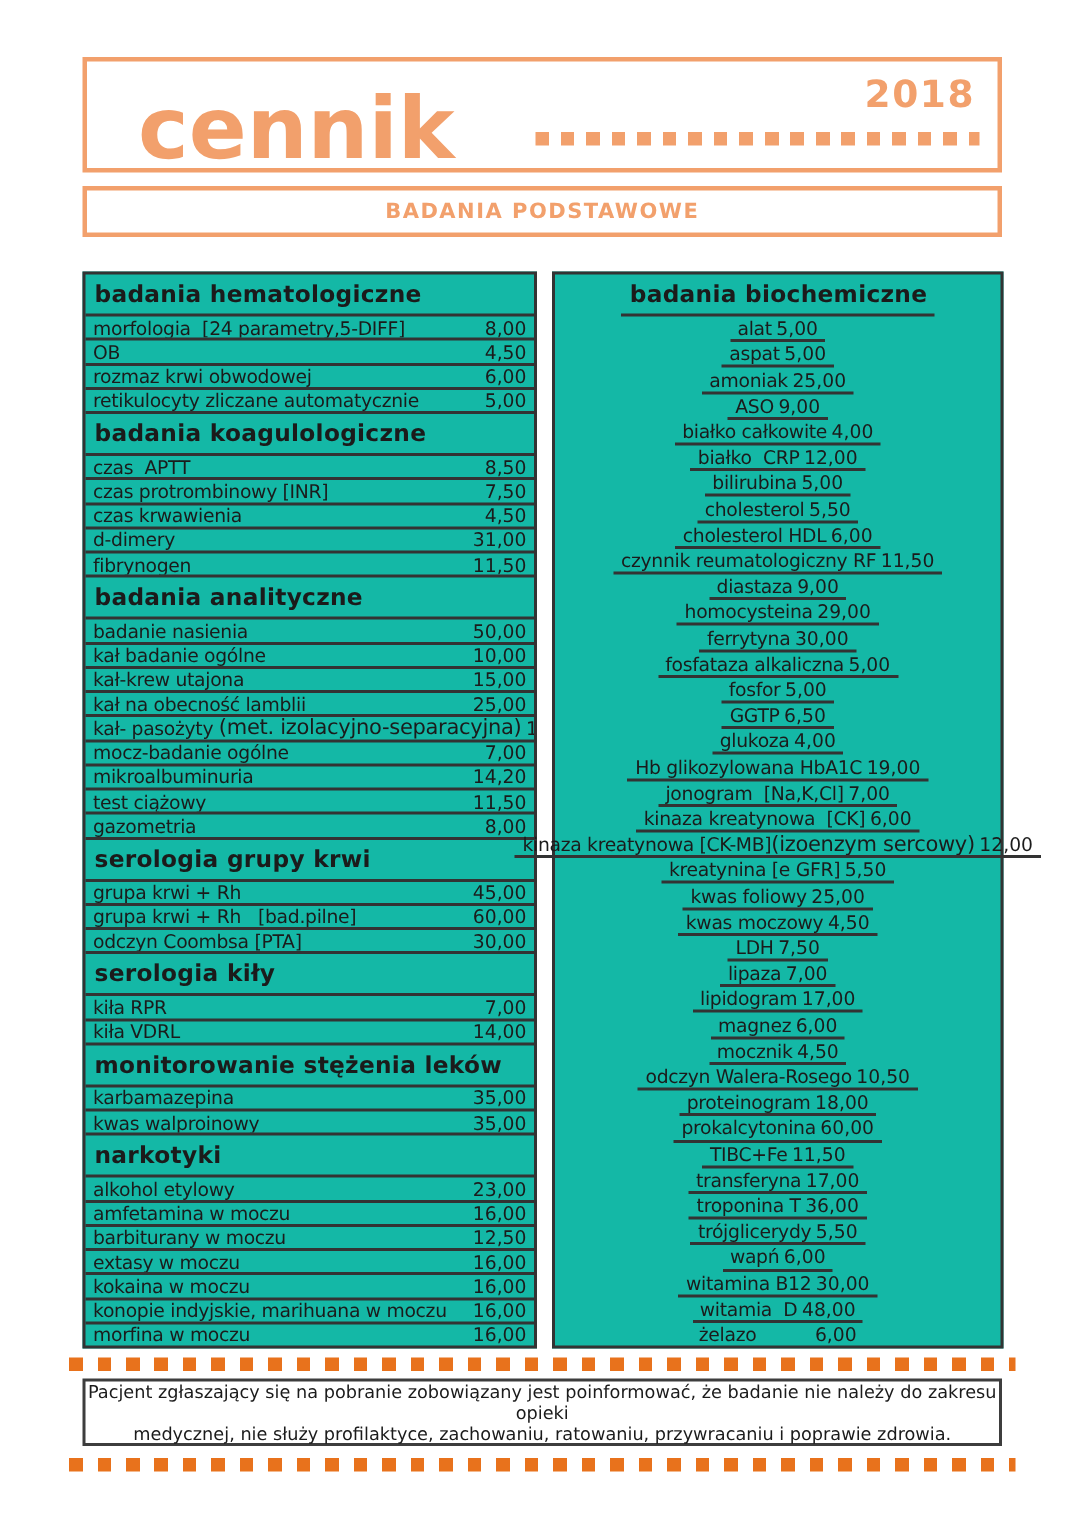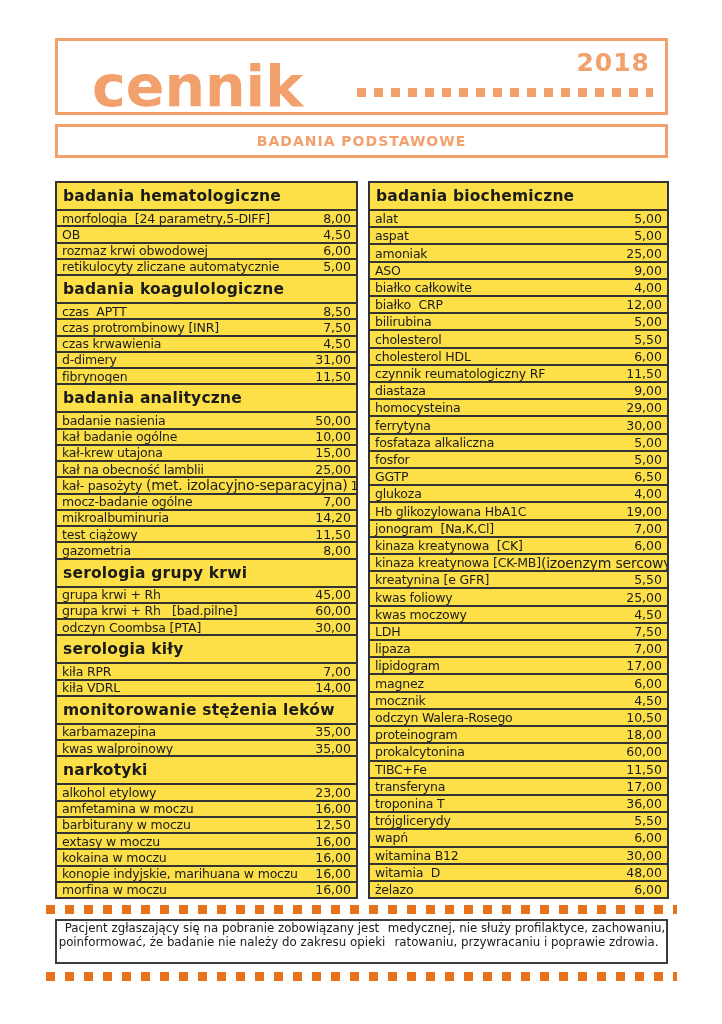--- a/index.html
+++ b/index.html
@@ -31,43 +31,43 @@
     position:absolute;top:7px;right:15px;font-size:25px;color:var(--peach);letter-spacing:1px;font-weight:bold;
   }
   .banner-box{
     position:absolute;left:55px;top:124px;width:613px;height:34px;
     border:3px solid var(--peach);box-sizing:border-box;
     display:flex;align-items:center;justify-content:center;
   }
   .banner-text{font-size:14px;font-weight:bold;color:var(--peach);letter-spacing:1px;}
   .ptable{
     position:absolute;top:181px;height:718px;border:2px solid var(--tbl-border);
-    box-sizing:border-box;display:flex;flex-direction:column;background:#fde047;
+    box-sizing:border-box;display:flex;flex-direction:column;background:#14b8a6;
   }
   #table-left{left:55px;width:303px;}
-  #table-right{left:368px;width:301px;}
+  #table-right{left:368px;width:301px;align-items:center;}
   .prow{
     display:flex;align-items:center;border-bottom:2px solid var(--tbl-border);
     padding:0 5px;flex:1 1 0;min-height:0;overflow:hidden;
   }
   .prow:last-child{border-bottom:none;gap:36px;}
   .prow.sec{flex:0 0 26px;font-weight:bold;font-size:15.5px;letter-spacing:0.2px;padding-left:6px;}
   .nm{font-size:12.5px;white-space:pre;letter-spacing:-0.2px;}
   .note{font-size:14px;white-space:pre;letter-spacing:-0.2px;}
   .pr{margin-left:auto;font-size:12.5px;padding-left:3px;}
   .dash{
     position:absolute;left:46px;width:631px;height:9px;
     background:repeating-linear-gradient(90deg,var(--dash) 0 9px,transparent 9px 19px);
   }
   #dash-top{top:905px;}
   #dash-bottom{top:972px;}
   .footer-box{
     position:absolute;left:55px;top:919px;width:613px;height:45px;
     border:2px solid #3d3d3d;box-sizing:border-box;
-    display:flex;justify-content:space-between;
+    display:flex;flex-direction:column;justify-content:space-between;
     text-align:center;font-size:11.8px;line-height:14px;color:var(--txt);
   }
 </style>
 </head>
 <body>
 
 <div class="logo-box">
   <div class="logo-row">
     <span class="logo-text">cennik</span>
     <span class="logo-dots"></span>

